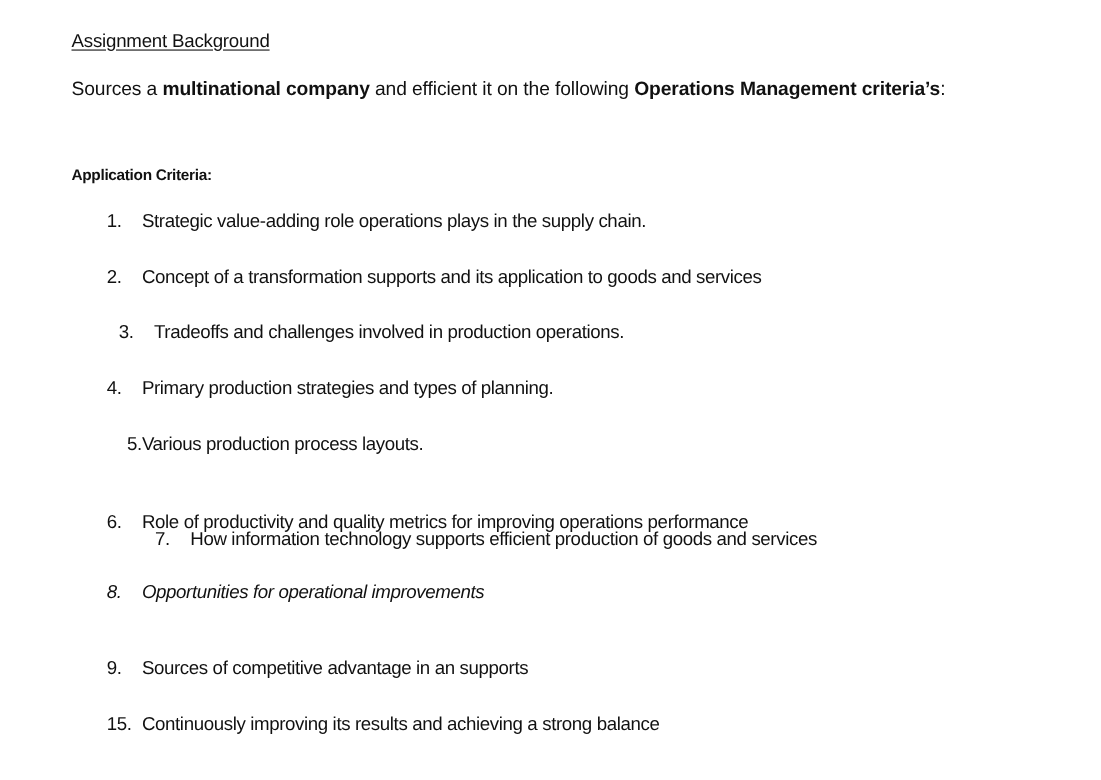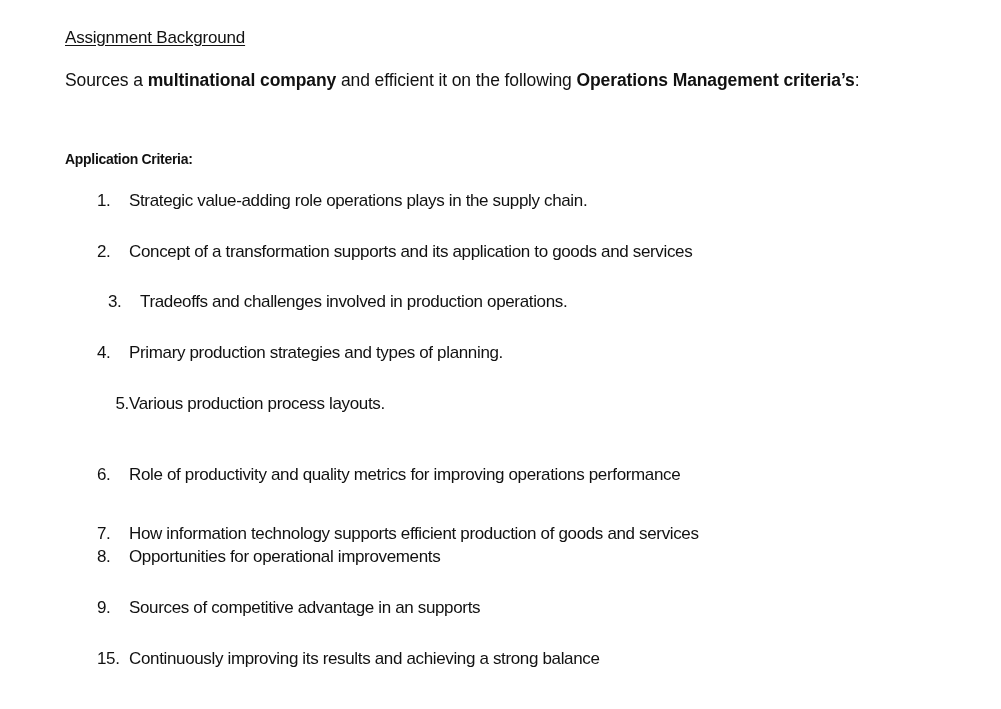--- a/index.html
+++ b/index.html
@@ -78,18 +78,18 @@
 
   <div class="section-heading">Application Criteria:</div>
 
   <ol class="criteria-list">
     <li class="criteria-item" style="top:191px;"><span class="criteria-num">1.</span><span>Strategic value-adding role operations plays in the supply chain.</span></li>
     <li class="criteria-item" style="top:242px;"><span class="criteria-num">2.</span><span>Concept of a transformation supports and its application to goods and services</span></li>
     <li class="criteria-item" style="top:292px;margin-left:11px;"><span class="criteria-num">3.</span><span>Tradeoffs and challenges involved in production operations.</span></li>
     <li class="criteria-item" style="top:343px;"><span class="criteria-num">4.</span><span>Primary production strategies and types of planning.</span></li>
     <li class="criteria-item" style="top:394px;text-align:right;"><span class="criteria-num">5.</span><span>Various production process layouts.</span></li>
     <li class="criteria-item" style="top:445px;margin-top:20px;"><span class="criteria-num">6.</span><span>Role of productivity and quality metrics for improving operations performance</span></li>
-    <li class="criteria-item" style="top:524px;"><span class="criteria-num">7.</span><span>How information technology supports efficient production of goods and services</span></li>
-    <li class="criteria-item" style="top:547px;"><span class="criteria-num">8.</span><span>Opportunities for operational improvements</span></li>
+    <li class="criteria-item" style="top:480px;margin-left:44px;"><span class="criteria-num">7.</span><span>How information technology supports efficient production of goods and services</span></li>
+    <li class="criteria-item" style="top:529px;font-style:italic;"><span class="criteria-num">8.</span><span>Opportunities for operational improvements</span></li>
     <li class="criteria-item" style="top:598px;"><span class="criteria-num">9.</span><span>Sources of competitive advantage in an supports</span></li>
     <li class="criteria-item" style="top:649px;"><span class="criteria-num">15.</span><span>Continuously improving its results and achieving a strong balance</span></li>
   </ol>
 </div>
 
 </body></html>

